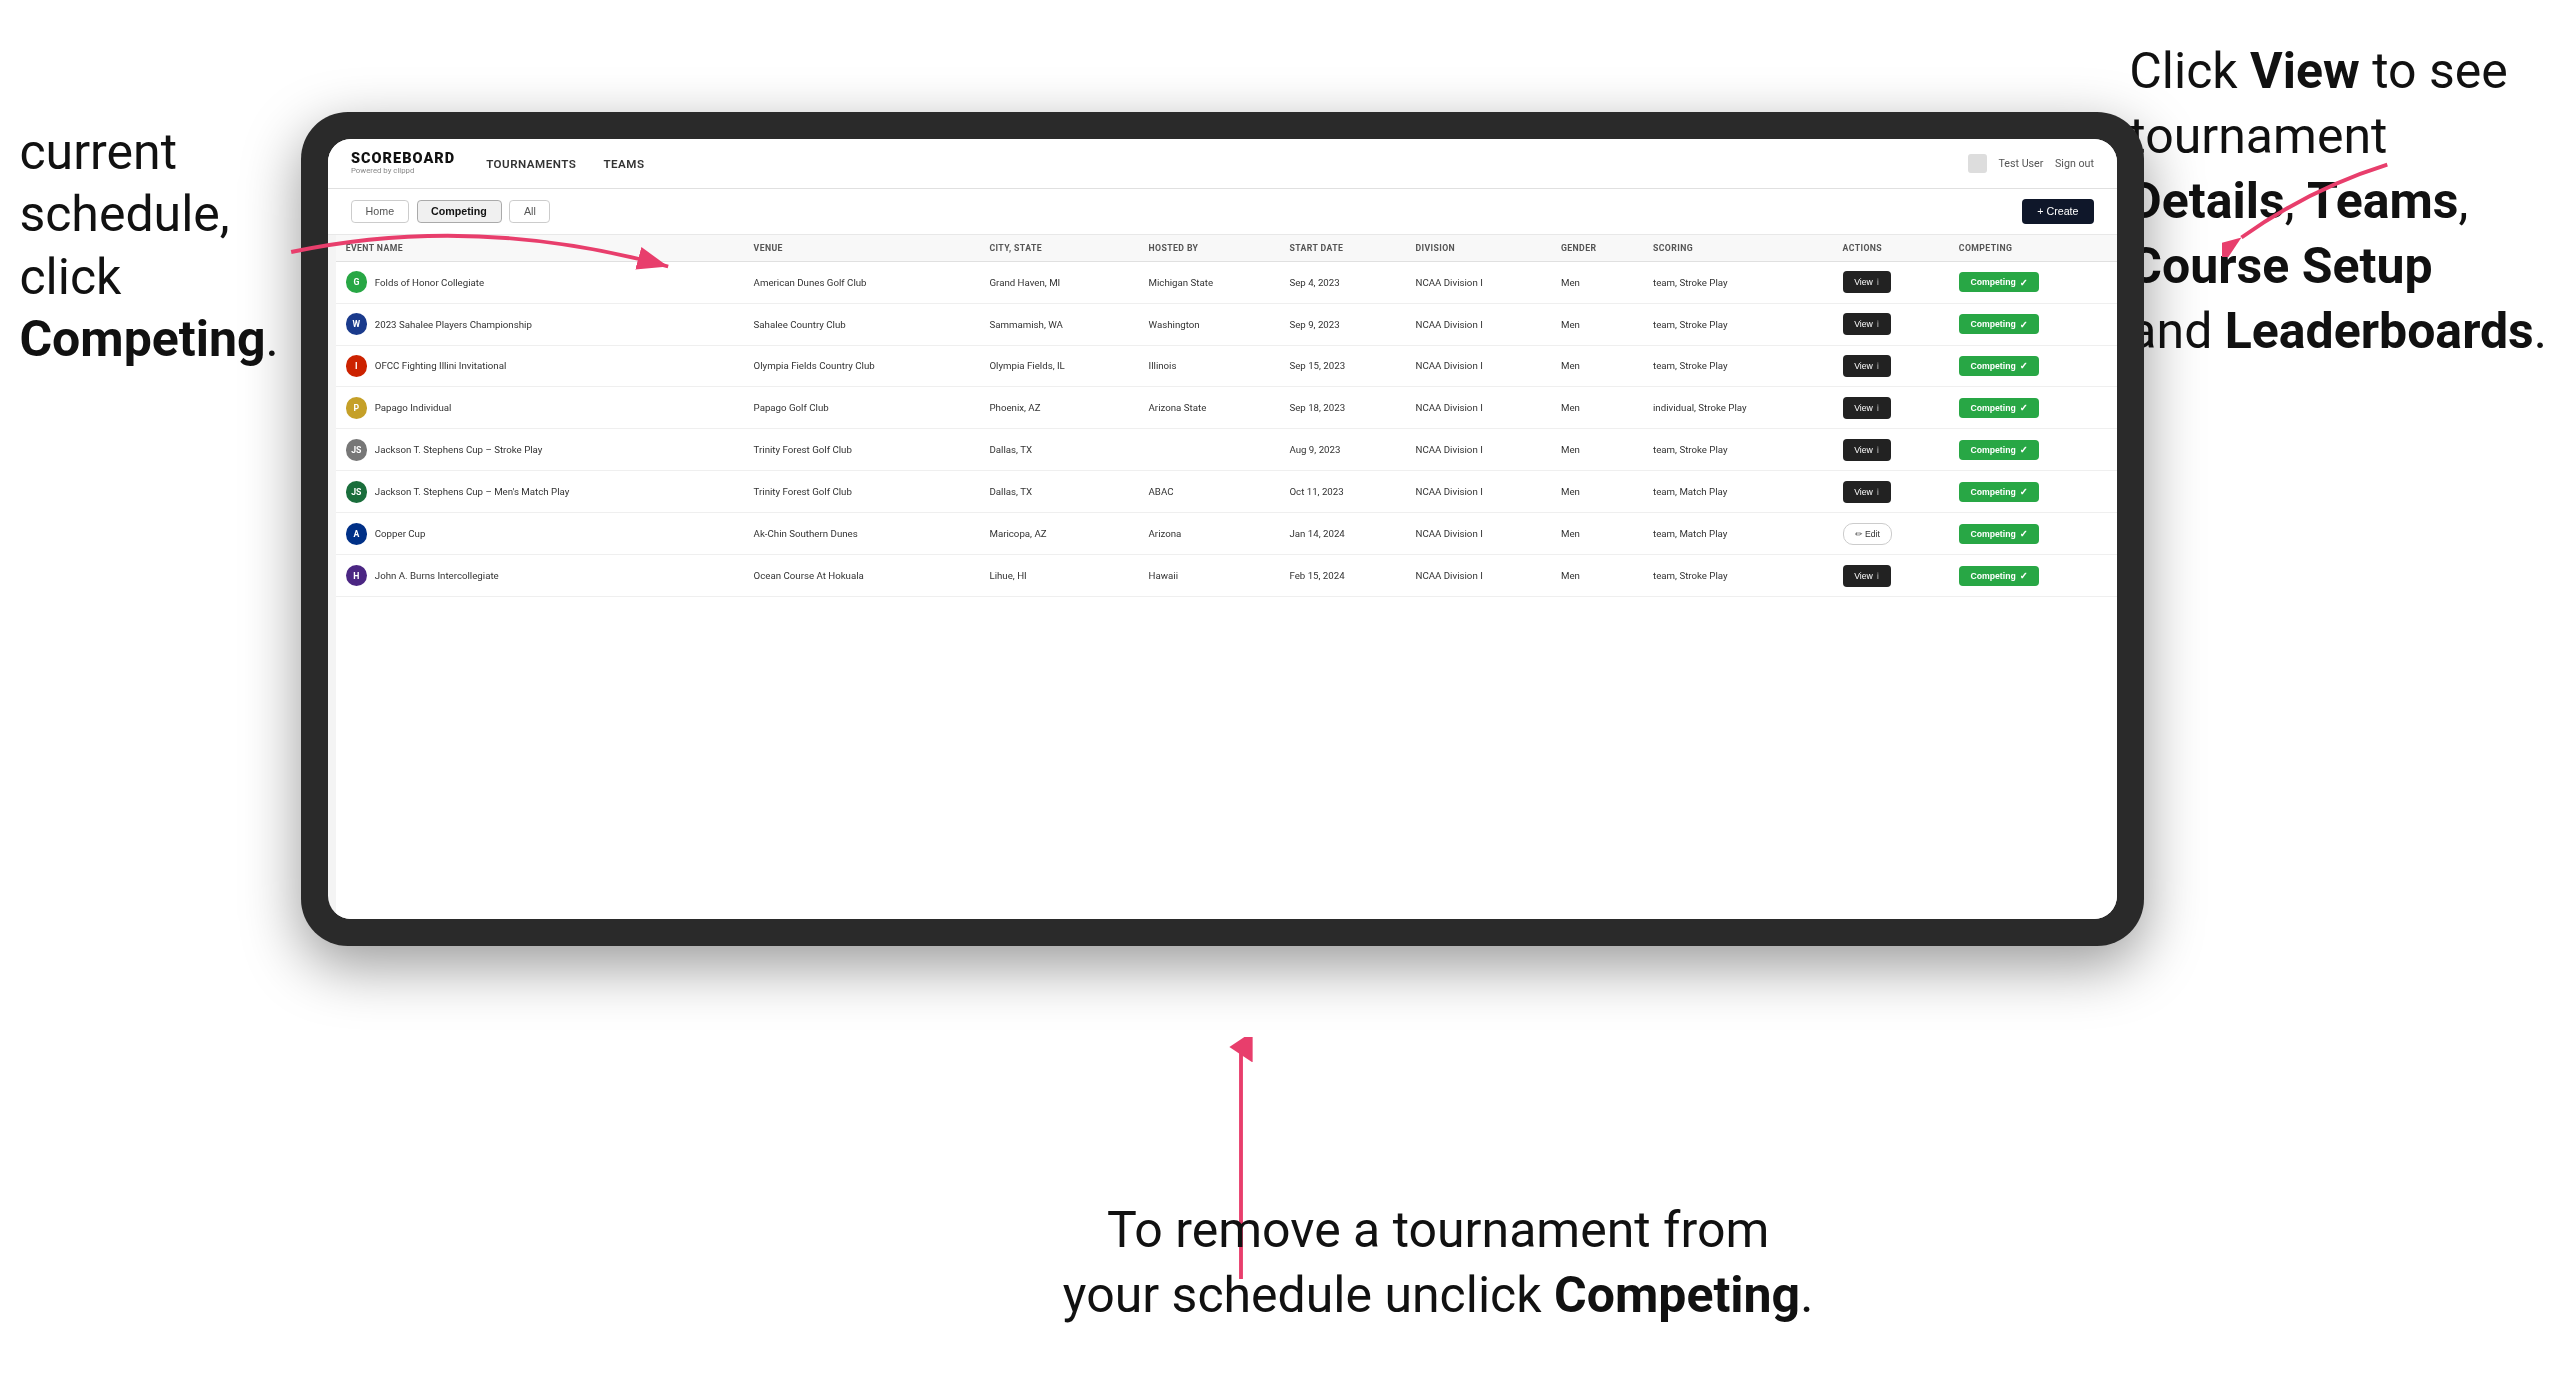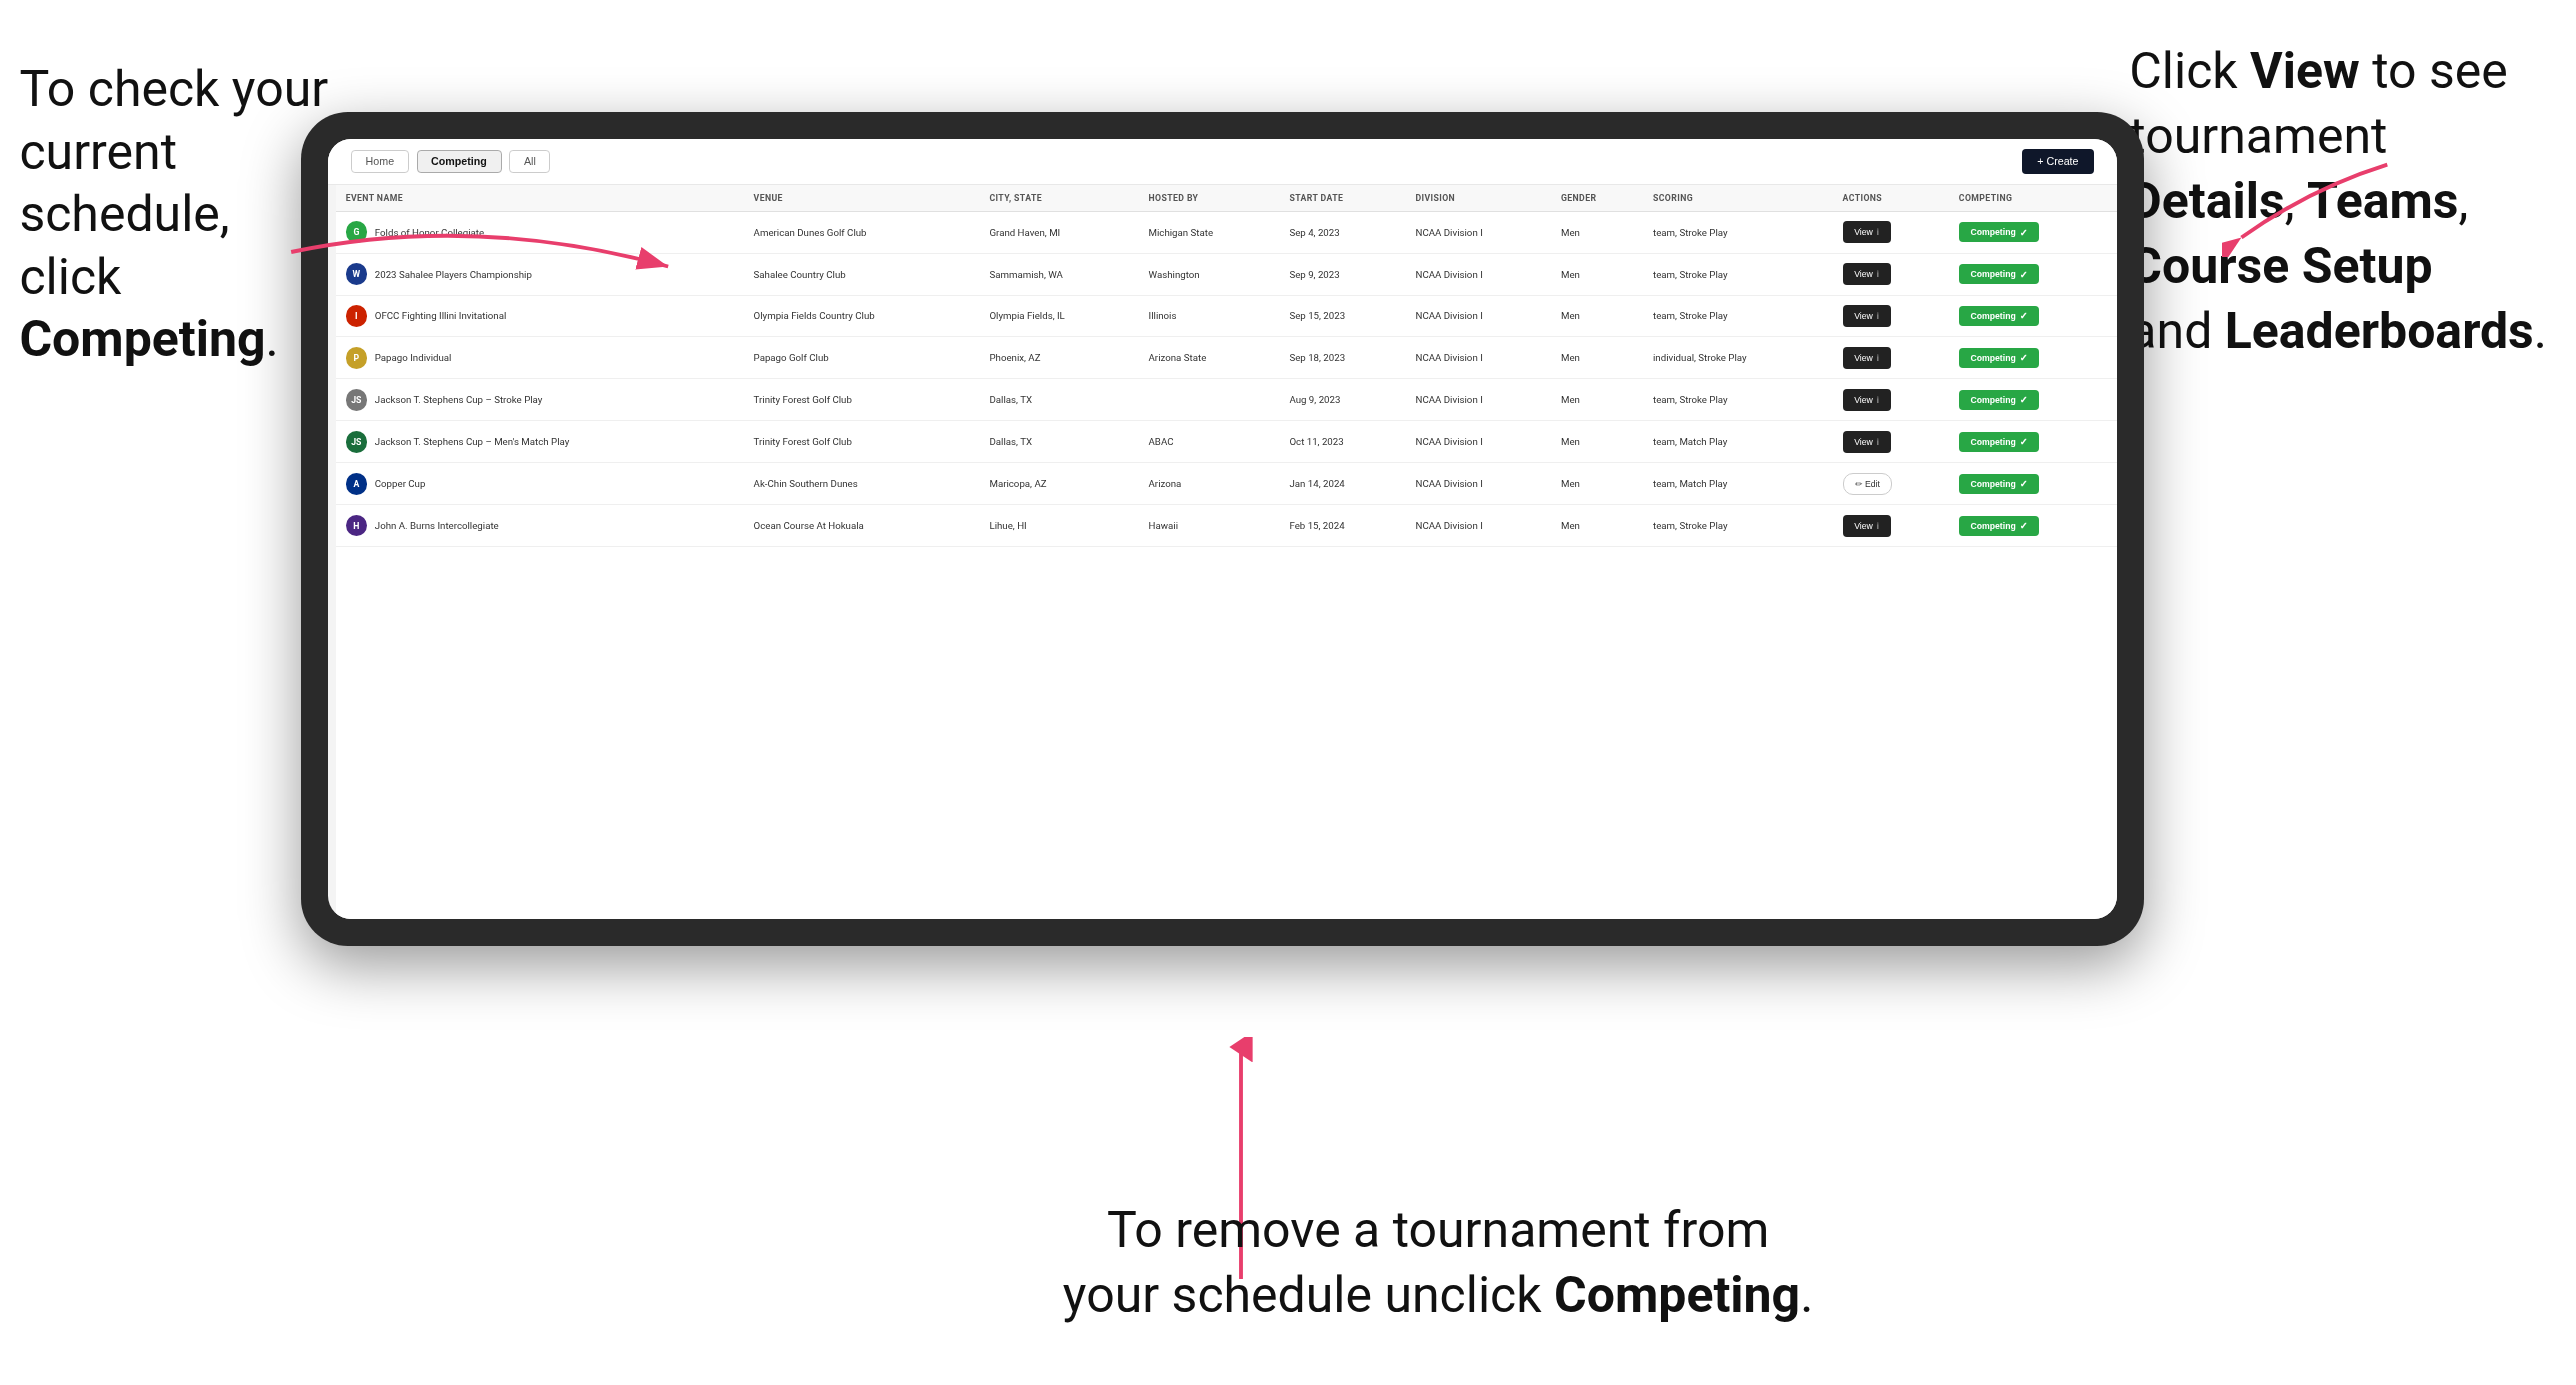--- a/index.html
+++ b/index.html
@@ -261,36 +261,51 @@
 
     .info-icon {
       font-size: 8.7px;
       opacity: 0.7;
     }
   </style>
 </head>
 <body>
 
 <div class="annotation-top-left">
-  <span>To check your</span><br>
+  <br>
   <span>current schedule,</span><br>
   <span>click </span><span class="bold">Competing</span><span>.</span>
 </div>
 
 <div class="annotation-top-right">
   <span>Click </span><span class="bold">View</span><span> to see</span><br>
   <span>tournament</span><br>
   <span class="bold">Details</span><span>, </span><span class="bold">Teams</span><span>,</span><br>
   <span class="bold">Course Setup</span><br>
   <span>and </span><span class="bold">Leaderboards</span><span>.</span>
 </div>
 
 <div class="tablet-frame">
   <div class="tablet-screen">
 
+    <div class="navbar">
+      <div class="scoreboard-logo">
+        <span class="logo-title">SCOREBOARD</span>
+        <span class="logo-sub">Powered by clippd</span>
+      </div>
+      <div class="nav-links">
+        <span class="nav-link">TOURNAMENTS</span>
+        <span class="nav-link">TEAMS</span>
+      </div>
+      <div class="nav-right">
+        <div class="nav-icon"></div>
+        <span class="nav-user">Test User</span>
+        <span class="nav-signout">Sign out</span>
+      </div>
+    </div>
 
     <div class="sub-header">
       <button class="tab-btn">Home</button>
       <button class="tab-btn active">Competing</button>
       <button class="tab-btn">All</button>
       <button class="create-btn">+ Create</button>
     </div>
 
     <div class="table-container">
       <table>

